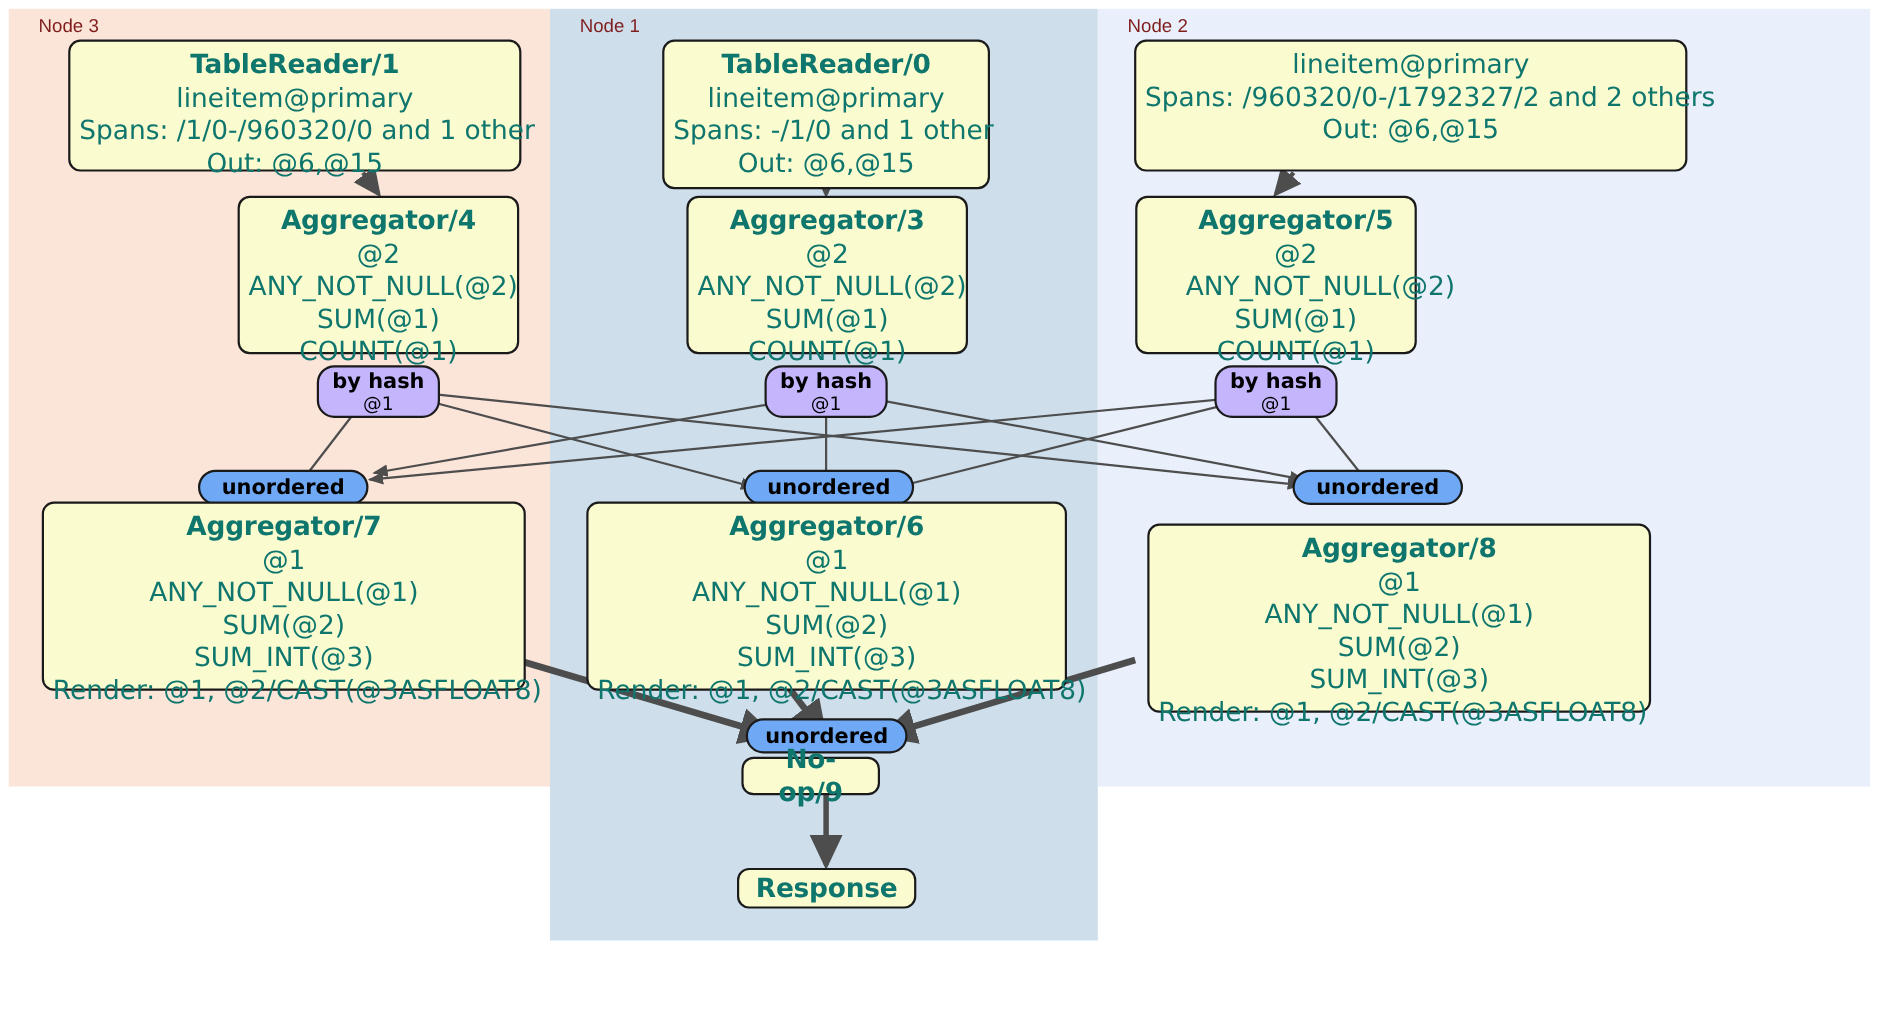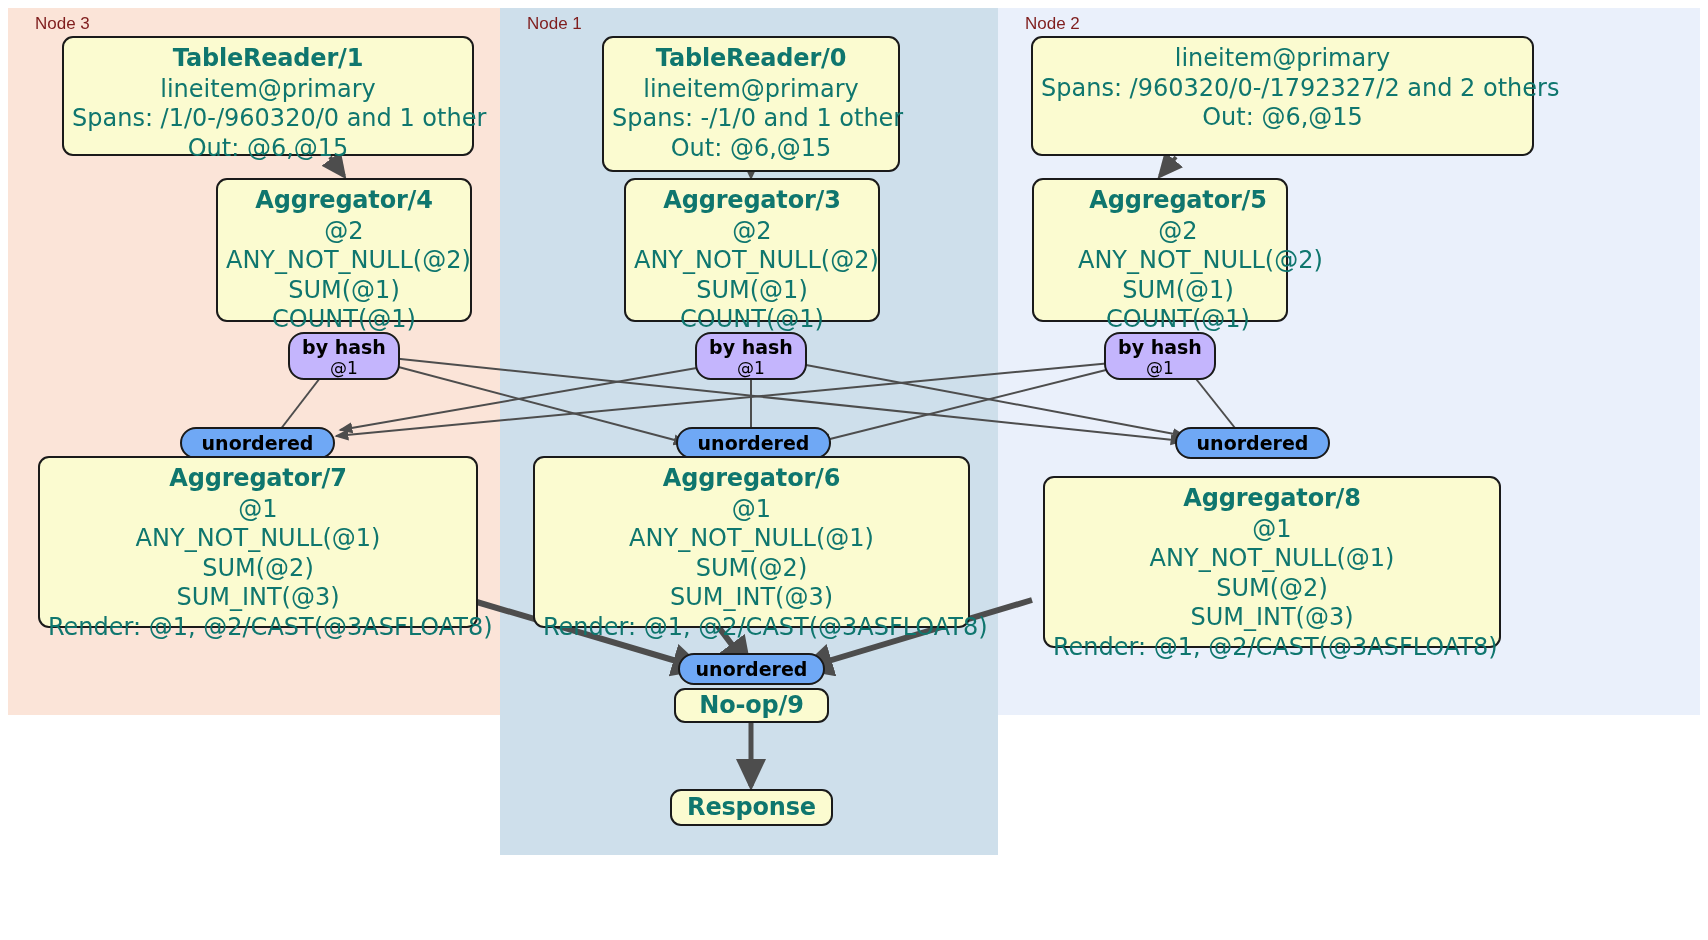--- a/index.html
+++ b/index.html
@@ -258,21 +258,21 @@
     <span class="ln">ANY_NOT_NULL(@1)</span>
     <span class="ln">SUM(@2)</span>
     <span class="ln">SUM_INT(@3)</span>
     <span class="ln">Render: @1, @2/CAST(@3ASFLOAT8)</span>
   </div>
 
   <div class="pill unordered" style="left:678px; top:653px; width:147px; height:32px;">
     <span class="ptop">unordered</span>
   </div>
 
-  <div class="proc single" style="left:674px; top:688px; width:155px; height:35px;justify-content:center;">
+  <div class="proc single" style="left:674px; top:688px; width:126px; height:35px;justify-content:center;">
     <span class="ttl">No-op/9</span>
   </div>
 
   <div class="proc single" style="left:670px; top:789px; width:163px; height:37px;">
     <span class="ttl">Response</span>
   </div>
 
 </div>
 
 </body></html>

